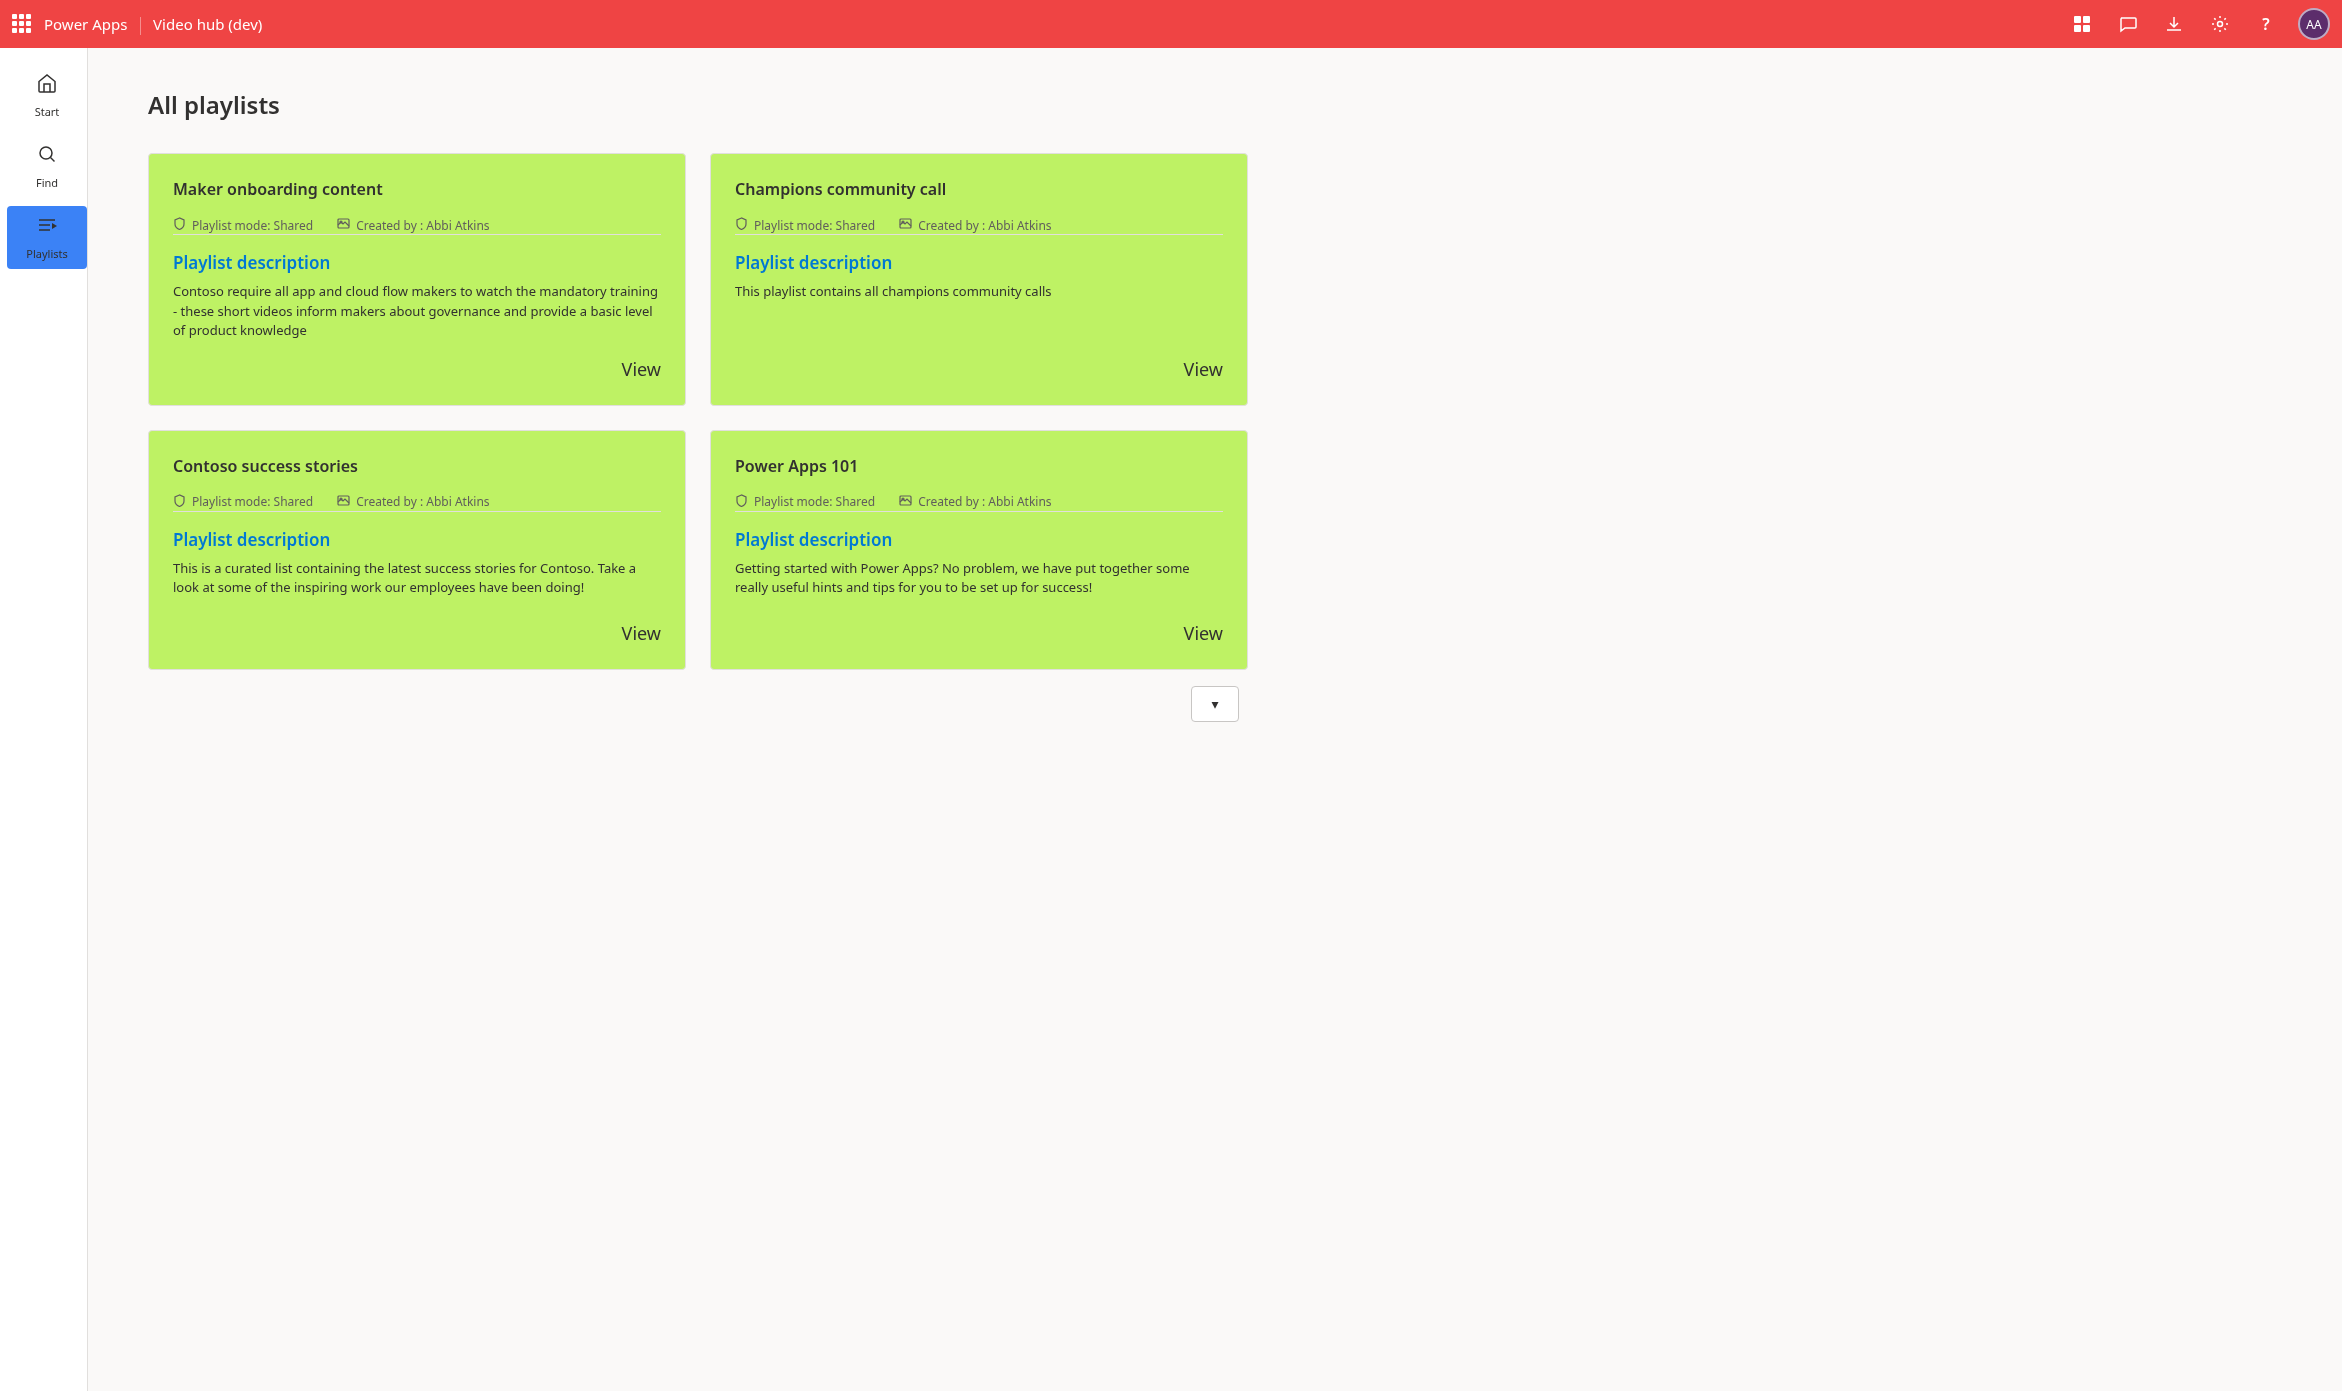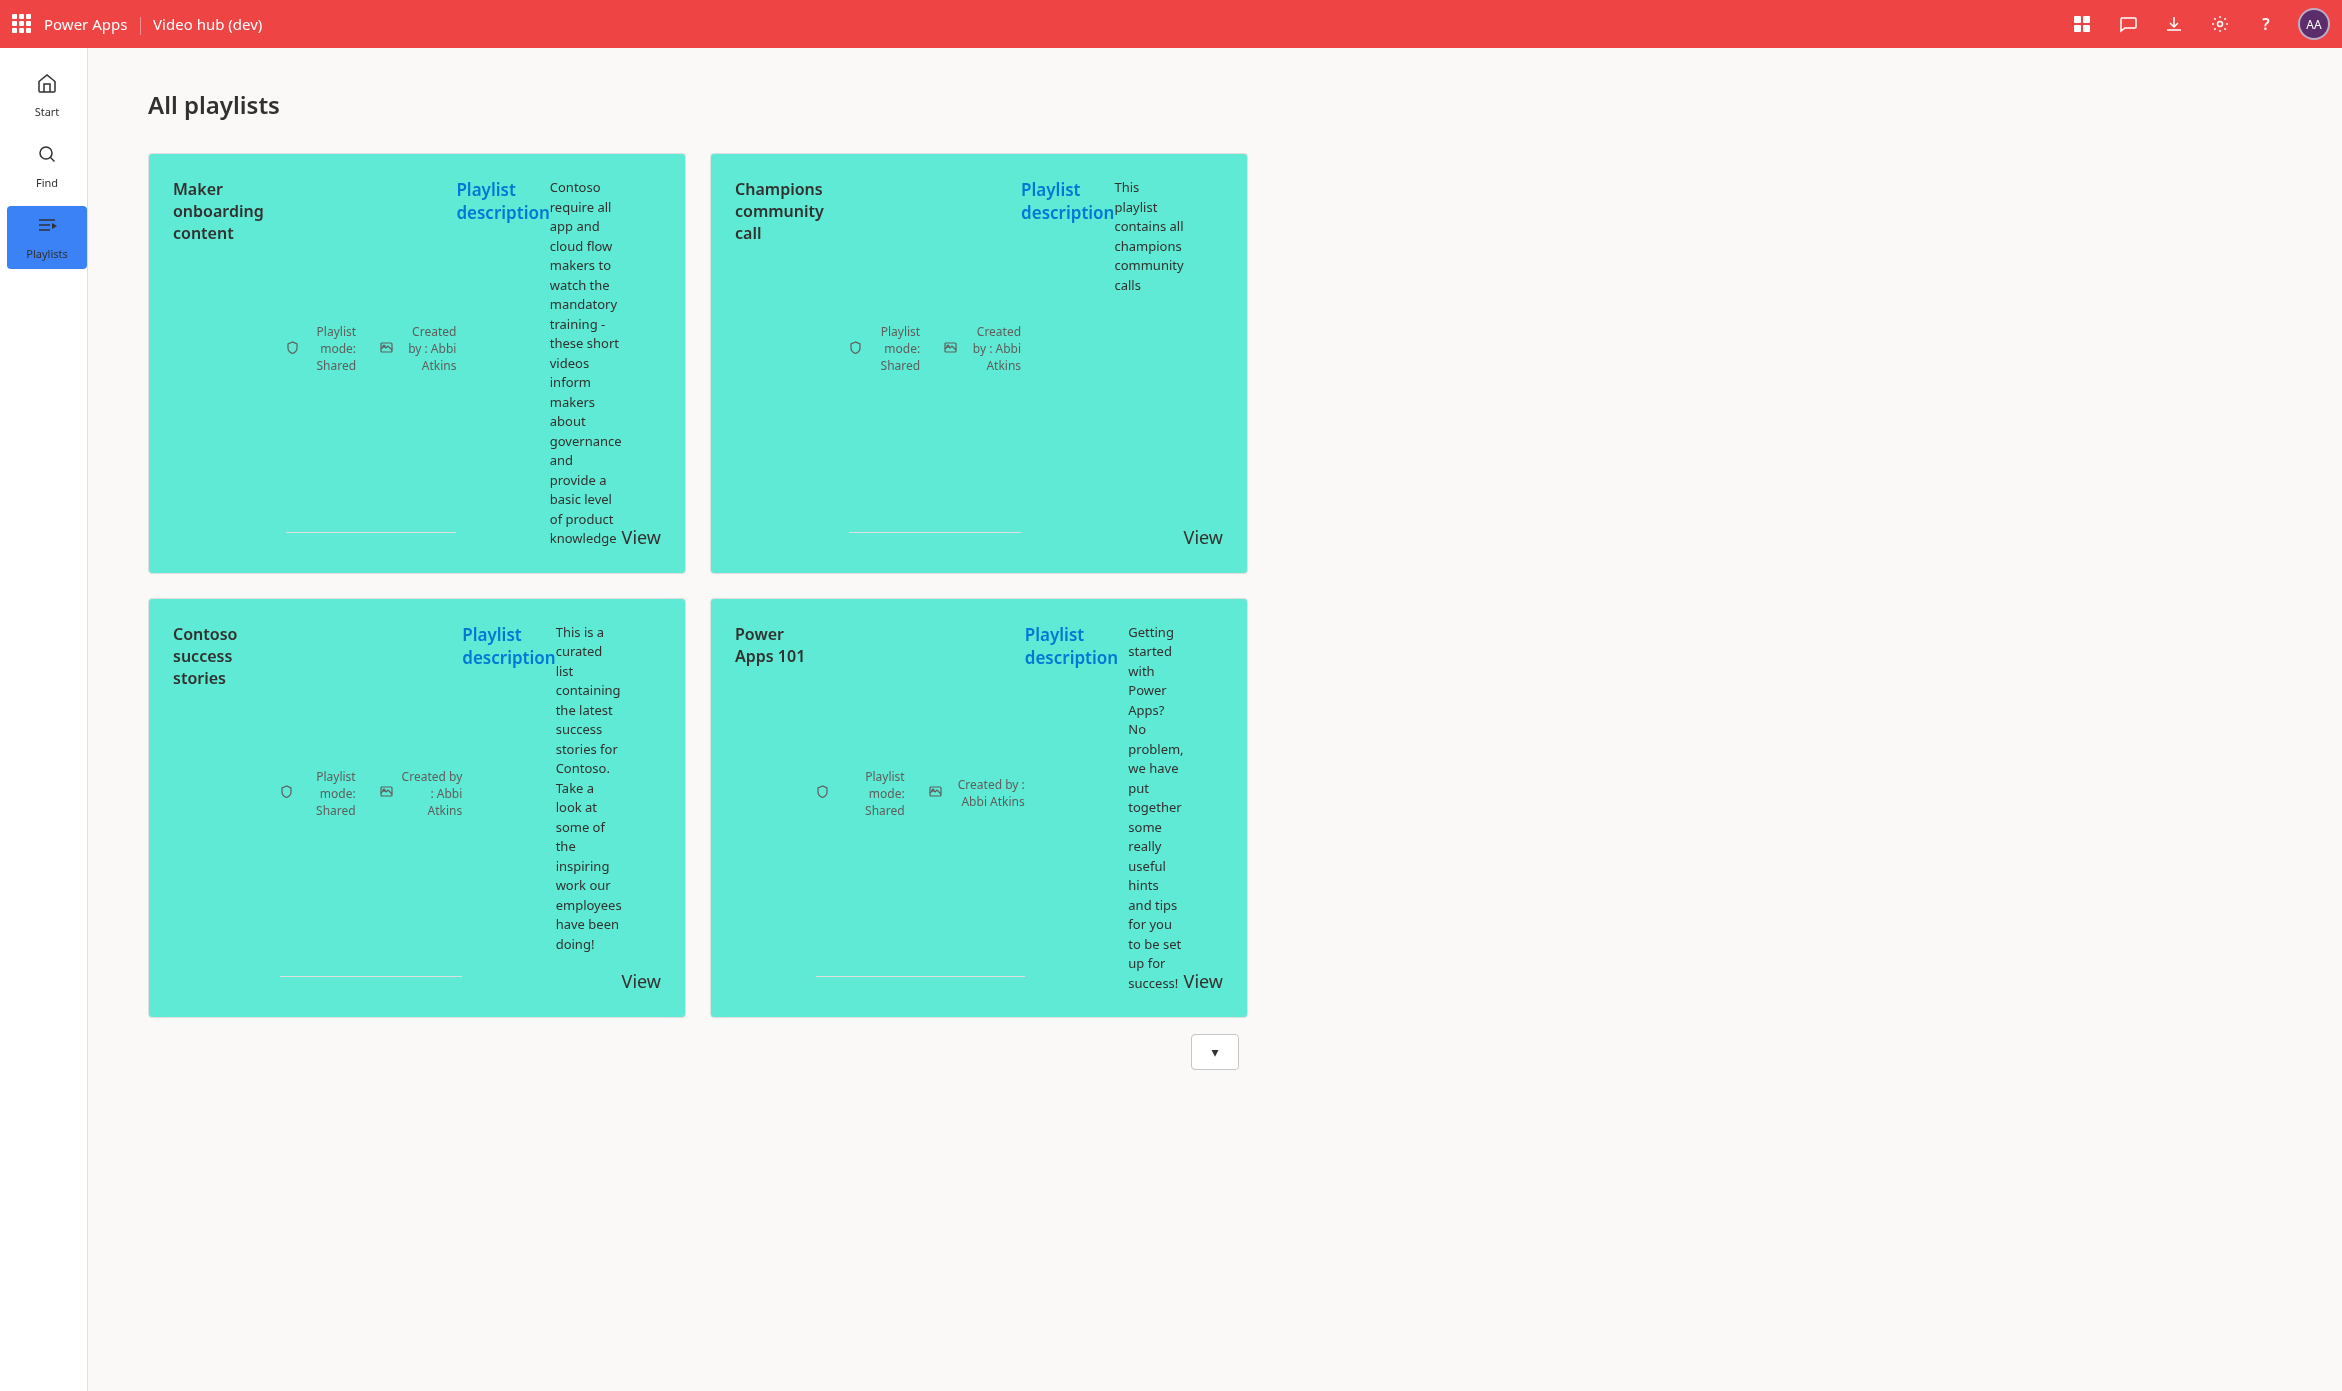--- a/index.html
+++ b/index.html
@@ -71,43 +71,42 @@
     }
 
     .playlists-grid {
       display: grid;
       grid-template-columns: 1fr 1fr;
       gap: 24px;
       max-width: 1100px;
     }
 
     .playlist-card {
-      background: #5eead4;
+      background: #bef264;
       border-radius: 4px;
       padding: 24px;
       display: flex;
-      flex-direction: row;
+      flex-direction: column;
       min-height: 240px;
       position: relative;
       border: 1px solid #e1dfdd;
     }
 
     .playlist-card-title {
       font-size: 16px;
       font-weight: 600;
       color: #323130;
       margin-bottom: 16px;
     }
 
     .playlist-meta {
       display: flex;
       gap: 24px;
       align-items: center;
       margin-bottom: 16px;
-      padding-bottom: 12px;
       border-bottom: 1px solid #e1dfdd;
       text-align: right;
     }
 
     .playlist-meta-item {
       display: flex;
       align-items: center;
       gap: 6px;
       font-size: 12px;
       color: #605e5c;

